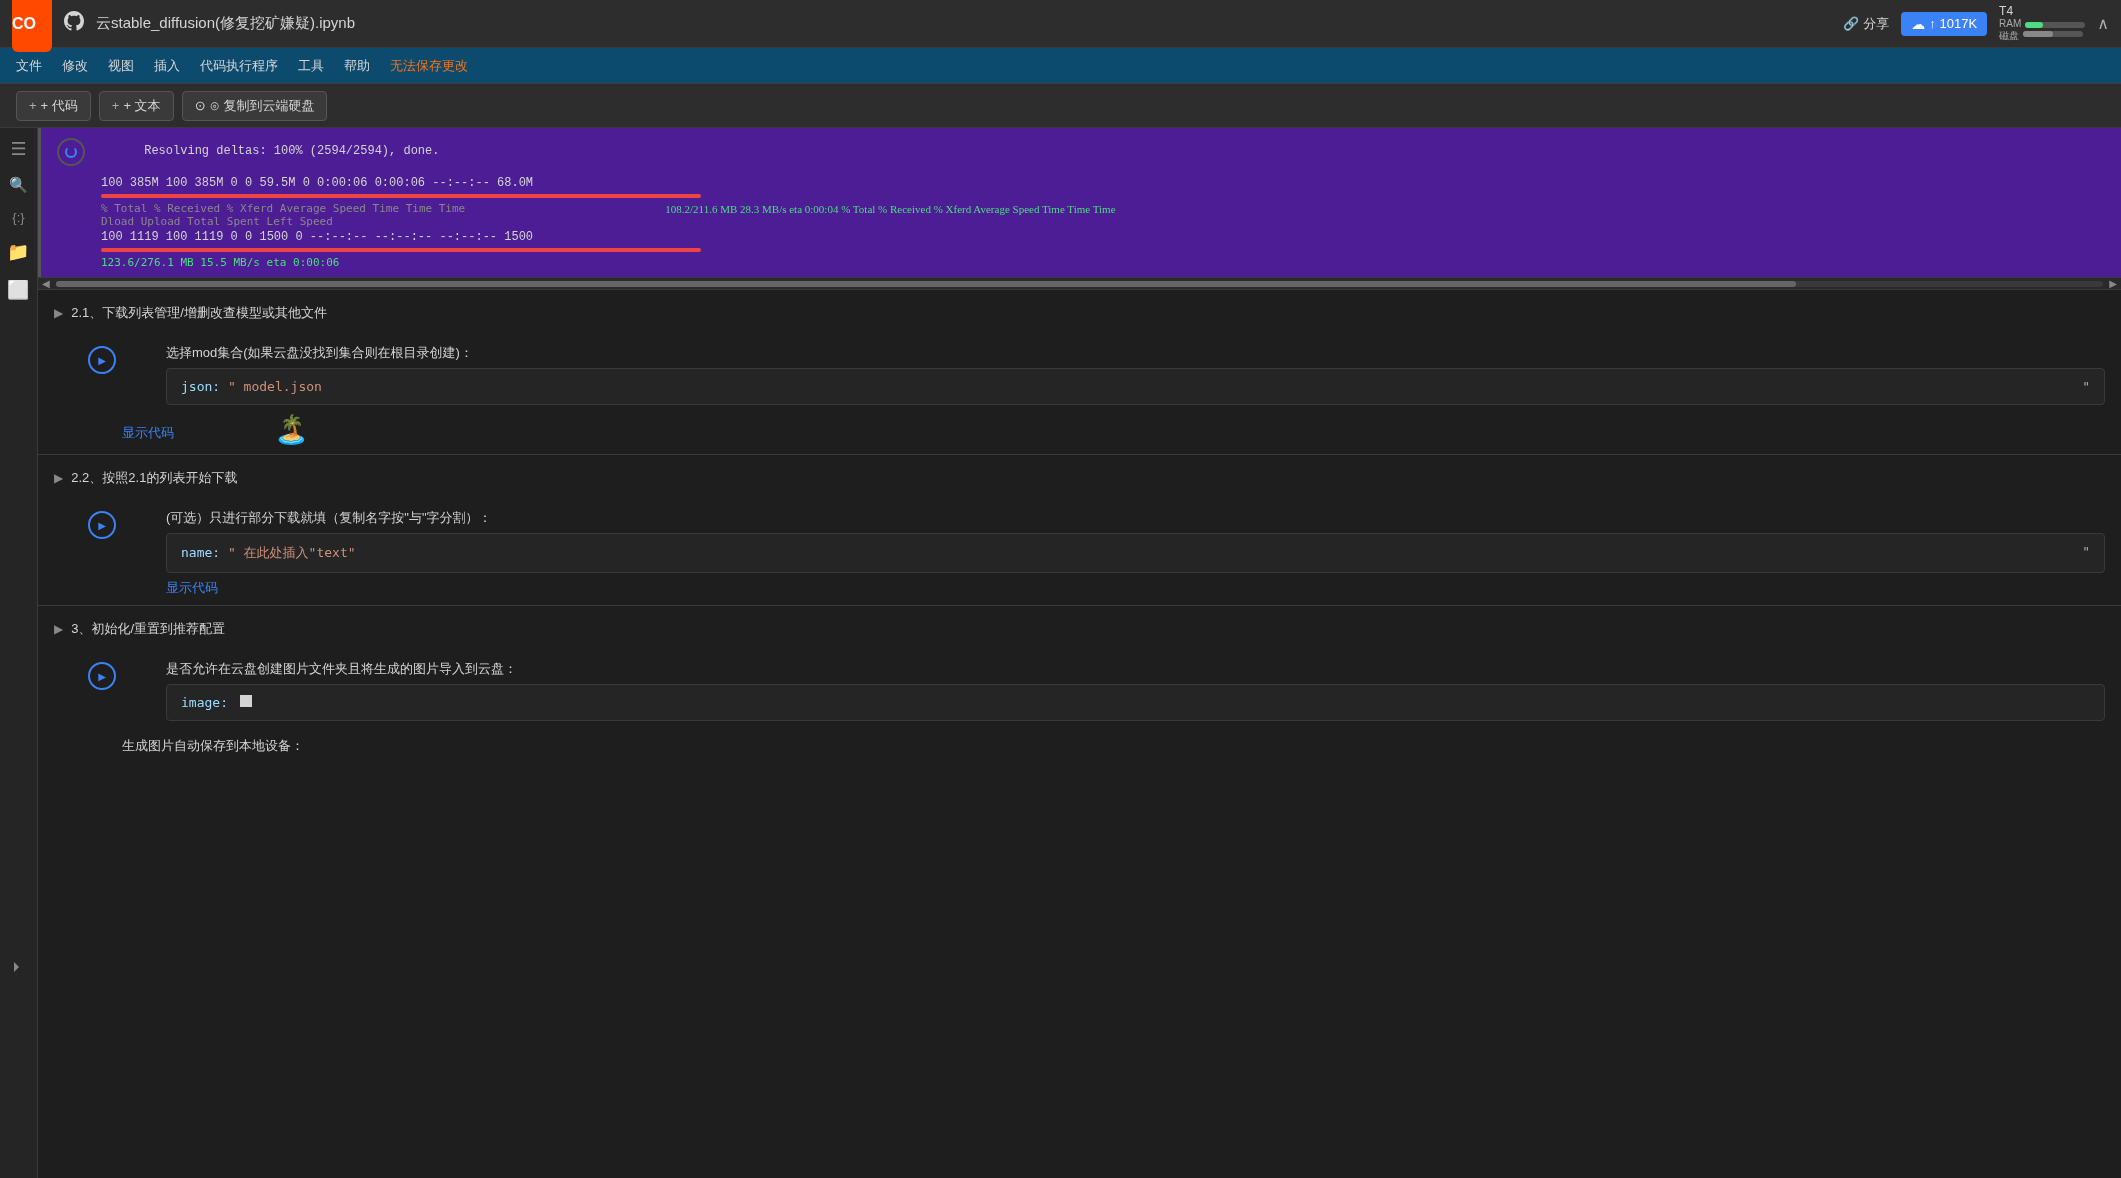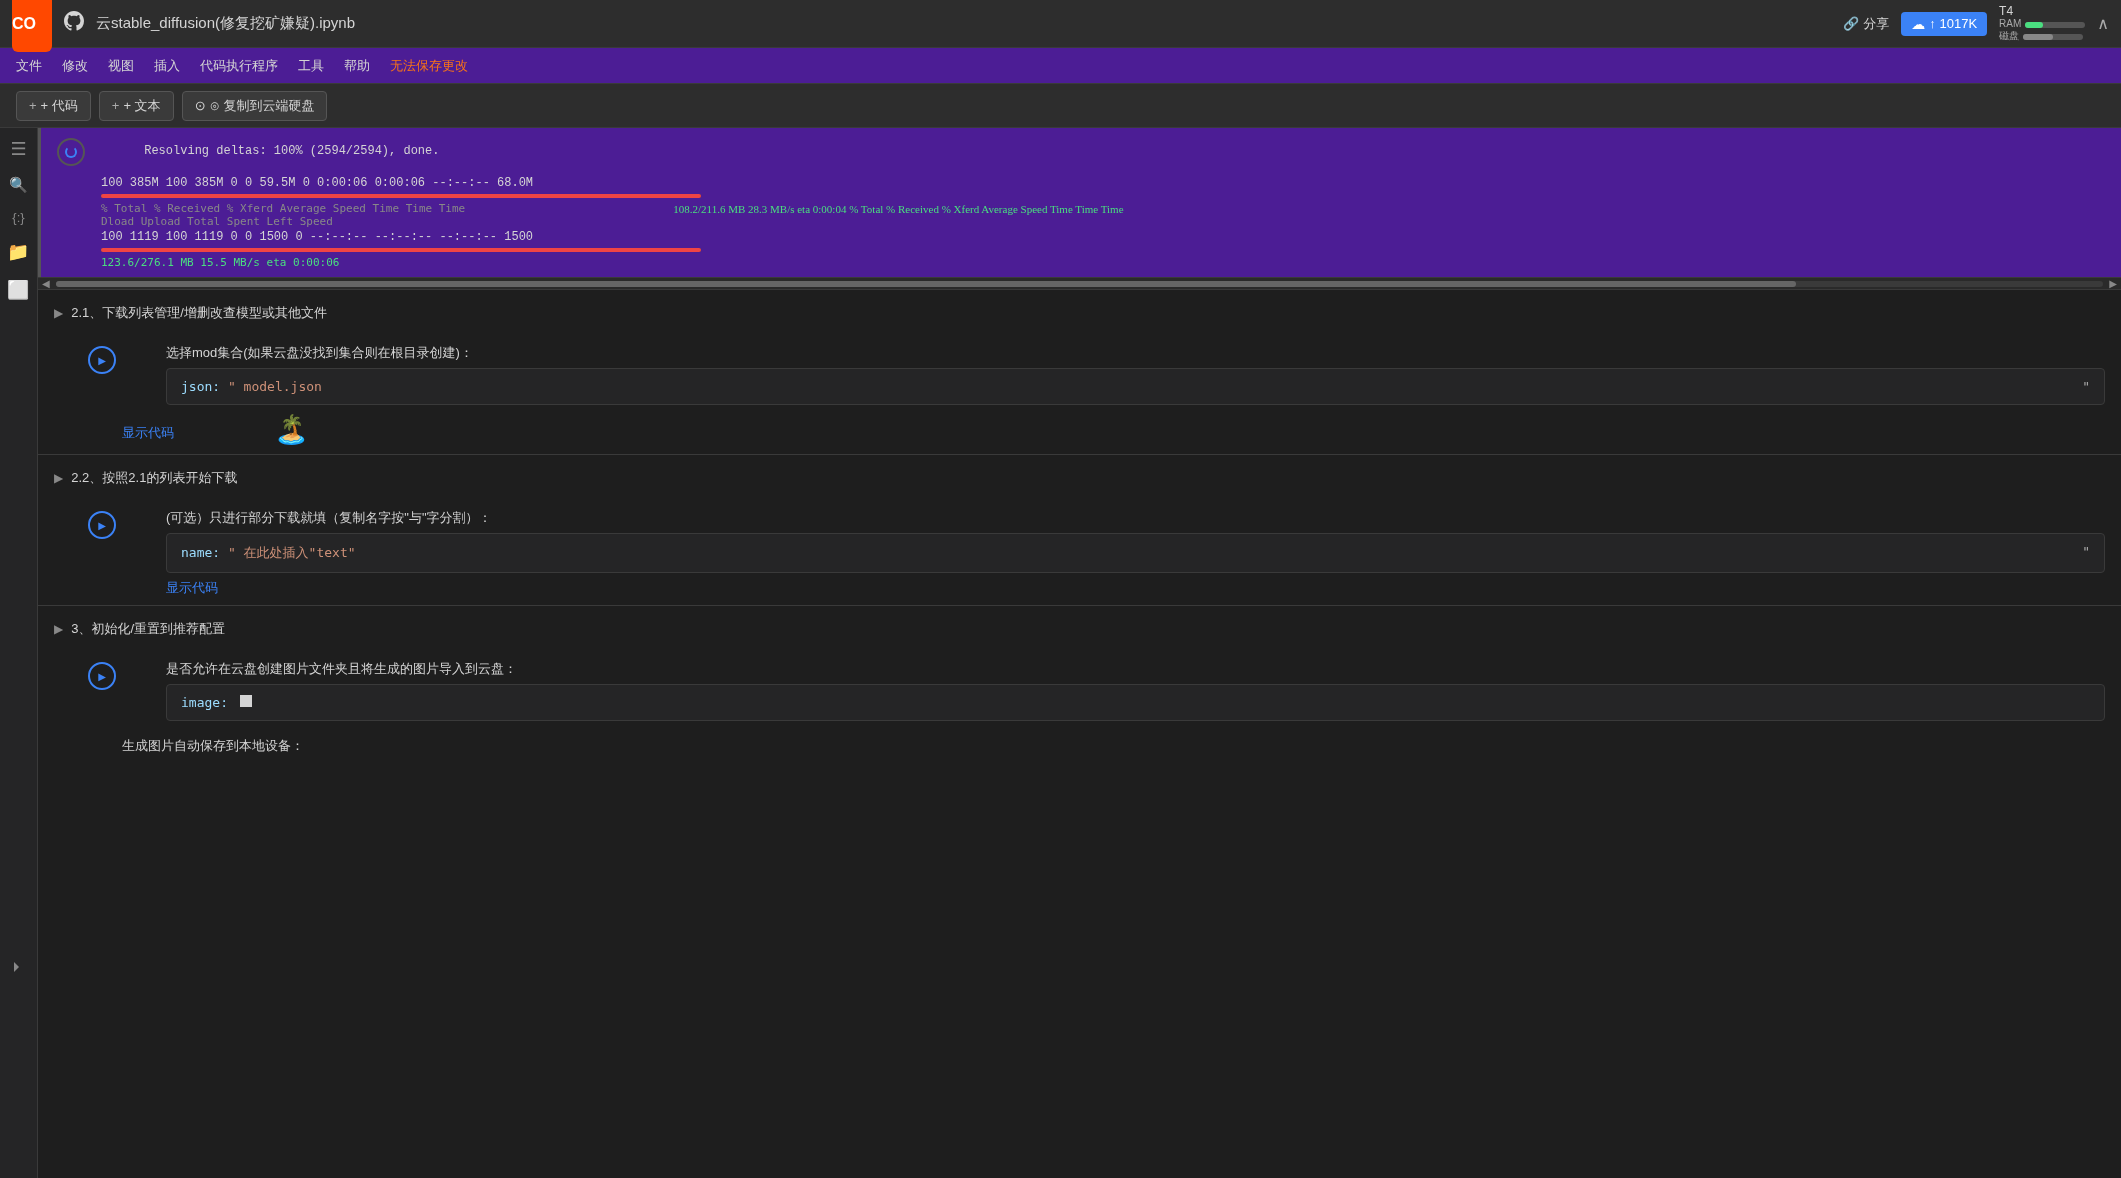--- a/index.html
+++ b/index.html
@@ -93,21 +93,21 @@
     .expand-btn {
       color: #aaa;
       font-size: 16px;
       cursor: pointer;
     }
 
     
     .menubar {
       display: flex;
       align-items: center;
-      background: #4c1d95;
+      background: #0c4a6e;
       height: 36px;
       padding: 0 16px;
       gap: 20px;
       border-bottom: 1px solid #3a3a3a;
     }
     .menu-item {
       color: #d4d4d4;
       font-size: 13px;
       cursor: pointer;
     }
@@ -369,21 +369,21 @@
       <span>↑ 1017K</span>
     </div>
     <div class="ram-indicator">
       <span style="font-size:12px; color:#d4d4d4;">T4</span>
       <div style="display:flex; align-items:center; gap:4px;">
         <span style="font-size:10px;">RAM</span>
         <div class="ram-bar">
             <div class="ram-bar-fill"></div>
           </div>
       </div>
-      <div style="display:flex; align-items:center; gap:4px;">
+      <div style="display:flex; align-items:flex-start; gap:4px;">
         <span style="font-size:10px;">磁盘</span>
         <div class="ram-bar">
             <div class="ram-bar-fill" style="width:50%; background:#888;"></div>
           </div>
       </div>
     </div>
     <span class="expand-btn">∧</span>
   </div>
 </div>
 
@@ -433,21 +433,21 @@
       <div style="width:12px;height:12px;border-radius:50%;border:2px solid #3b82f6;border-top-color:transparent;animation:spin 1s linear infinite;"></div>
     </div>
     <div class="output-text">
       <span>Resolving deltas: 100% (2594/2594), done.</span>
     </div>
     <div style="margin-top:4px;">
       <div class="progress-line">100  385M  100  385M    0     0  59.5M      0  0:00:06  0:00:06 --:--:--  68.0M</div>
       <div class="progress-bar-container">
         <div class="progress-bar-fill-red" style="width:100%"></div>
       </div>
-      <div style="display:flex; align-items:flex-end; gap:8px; margin-top:4px;">
+      <div style="display:flex; align-items:flex-end; gap:0; margin-top:4px;">
         <span class="download-stats">  % Total    % Received % Xferd  Average Speed   Time    Time     Time</span>
         <span class="eta-green" style="font-size:11px; font-family:Liberation Serif, serif; color:#4ade80; margin-left:200px;">108.2/211.6 MB 28.3 MB/s eta 0:00:04 % Total    % Received % Xferd  Average Speed   Time    Time     Time</span>
       </div>
       <div class="download-stats">                                 Dload  Upload   Total   Spent    Left  Speed</div>
       <div class="progress-line">100  1119  100  1119    0     0   1500      0 --:--:-- --:--:-- --:--:--  1500</div>
       <div class="progress-bar-container">
         <div class="progress-bar-fill-red" style="width:100%"></div>
       </div>
       <div class="eta-green" style="font-size:11px; font-family:monospace; color:#4ade80; margin-top:4px;">123.6/276.1 MB 15.5 MB/s eta 0:00:06</div>
     </div>

